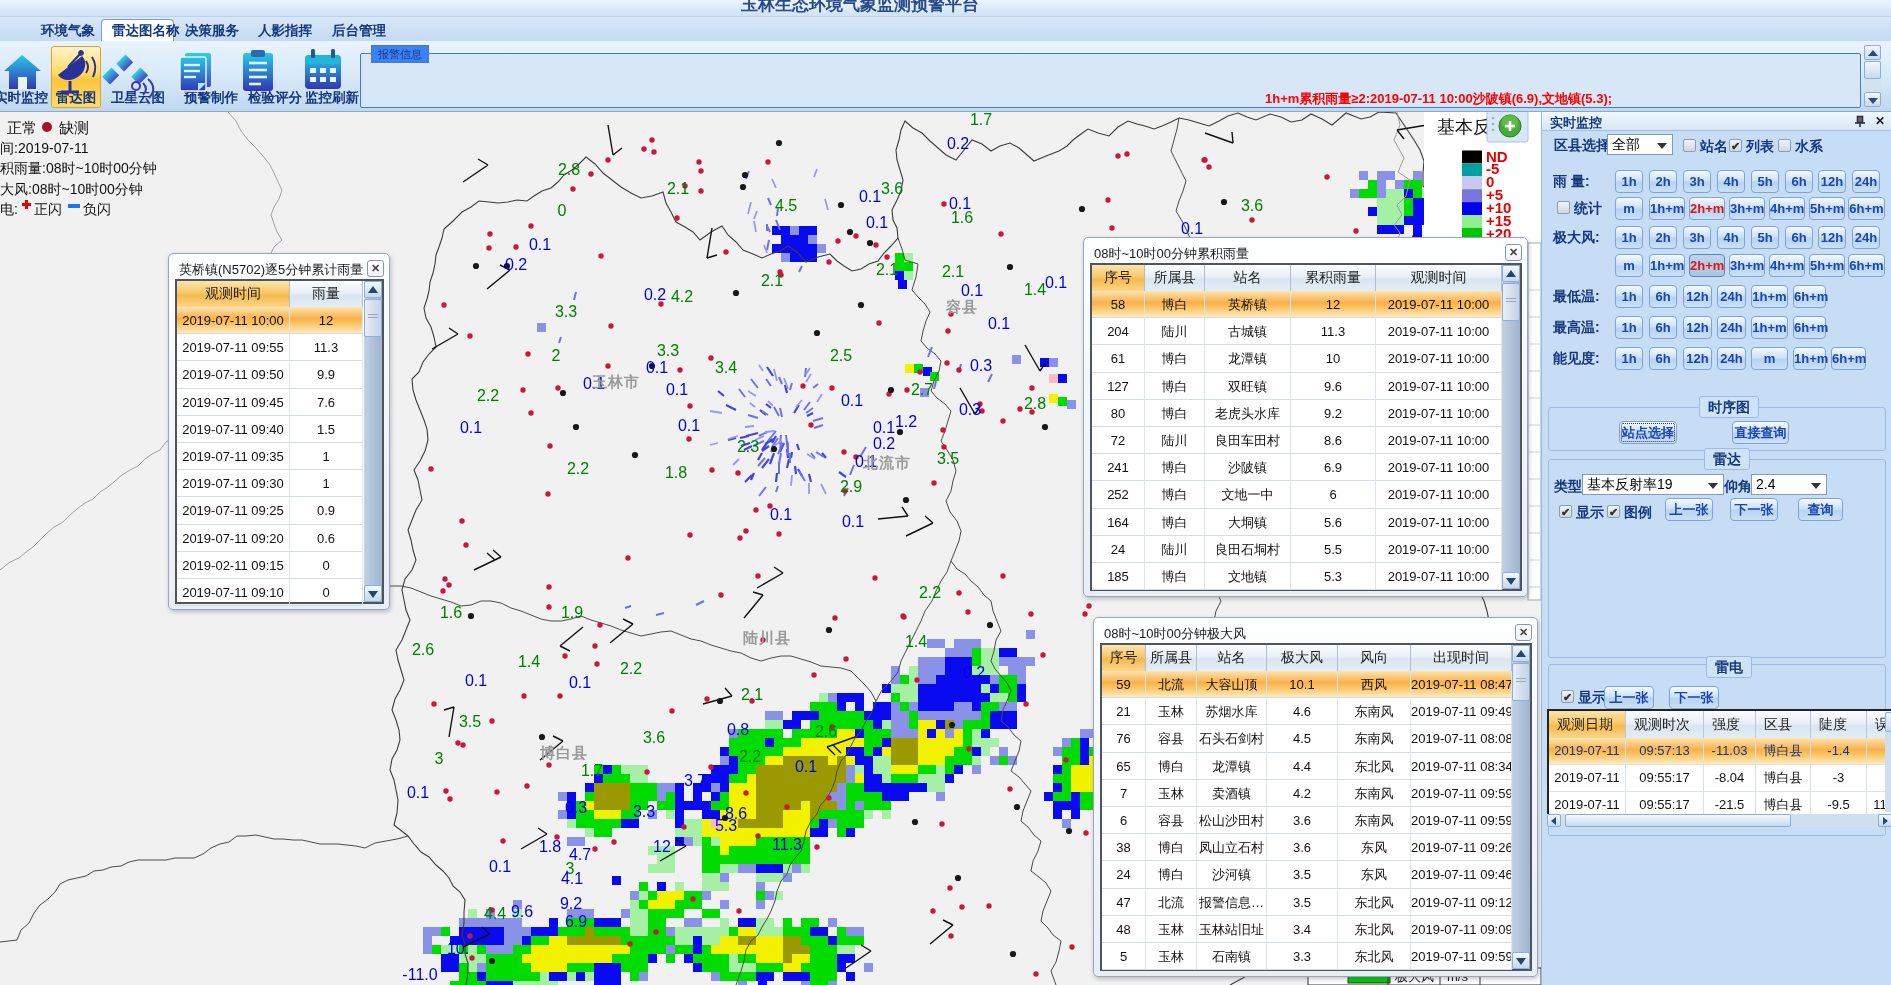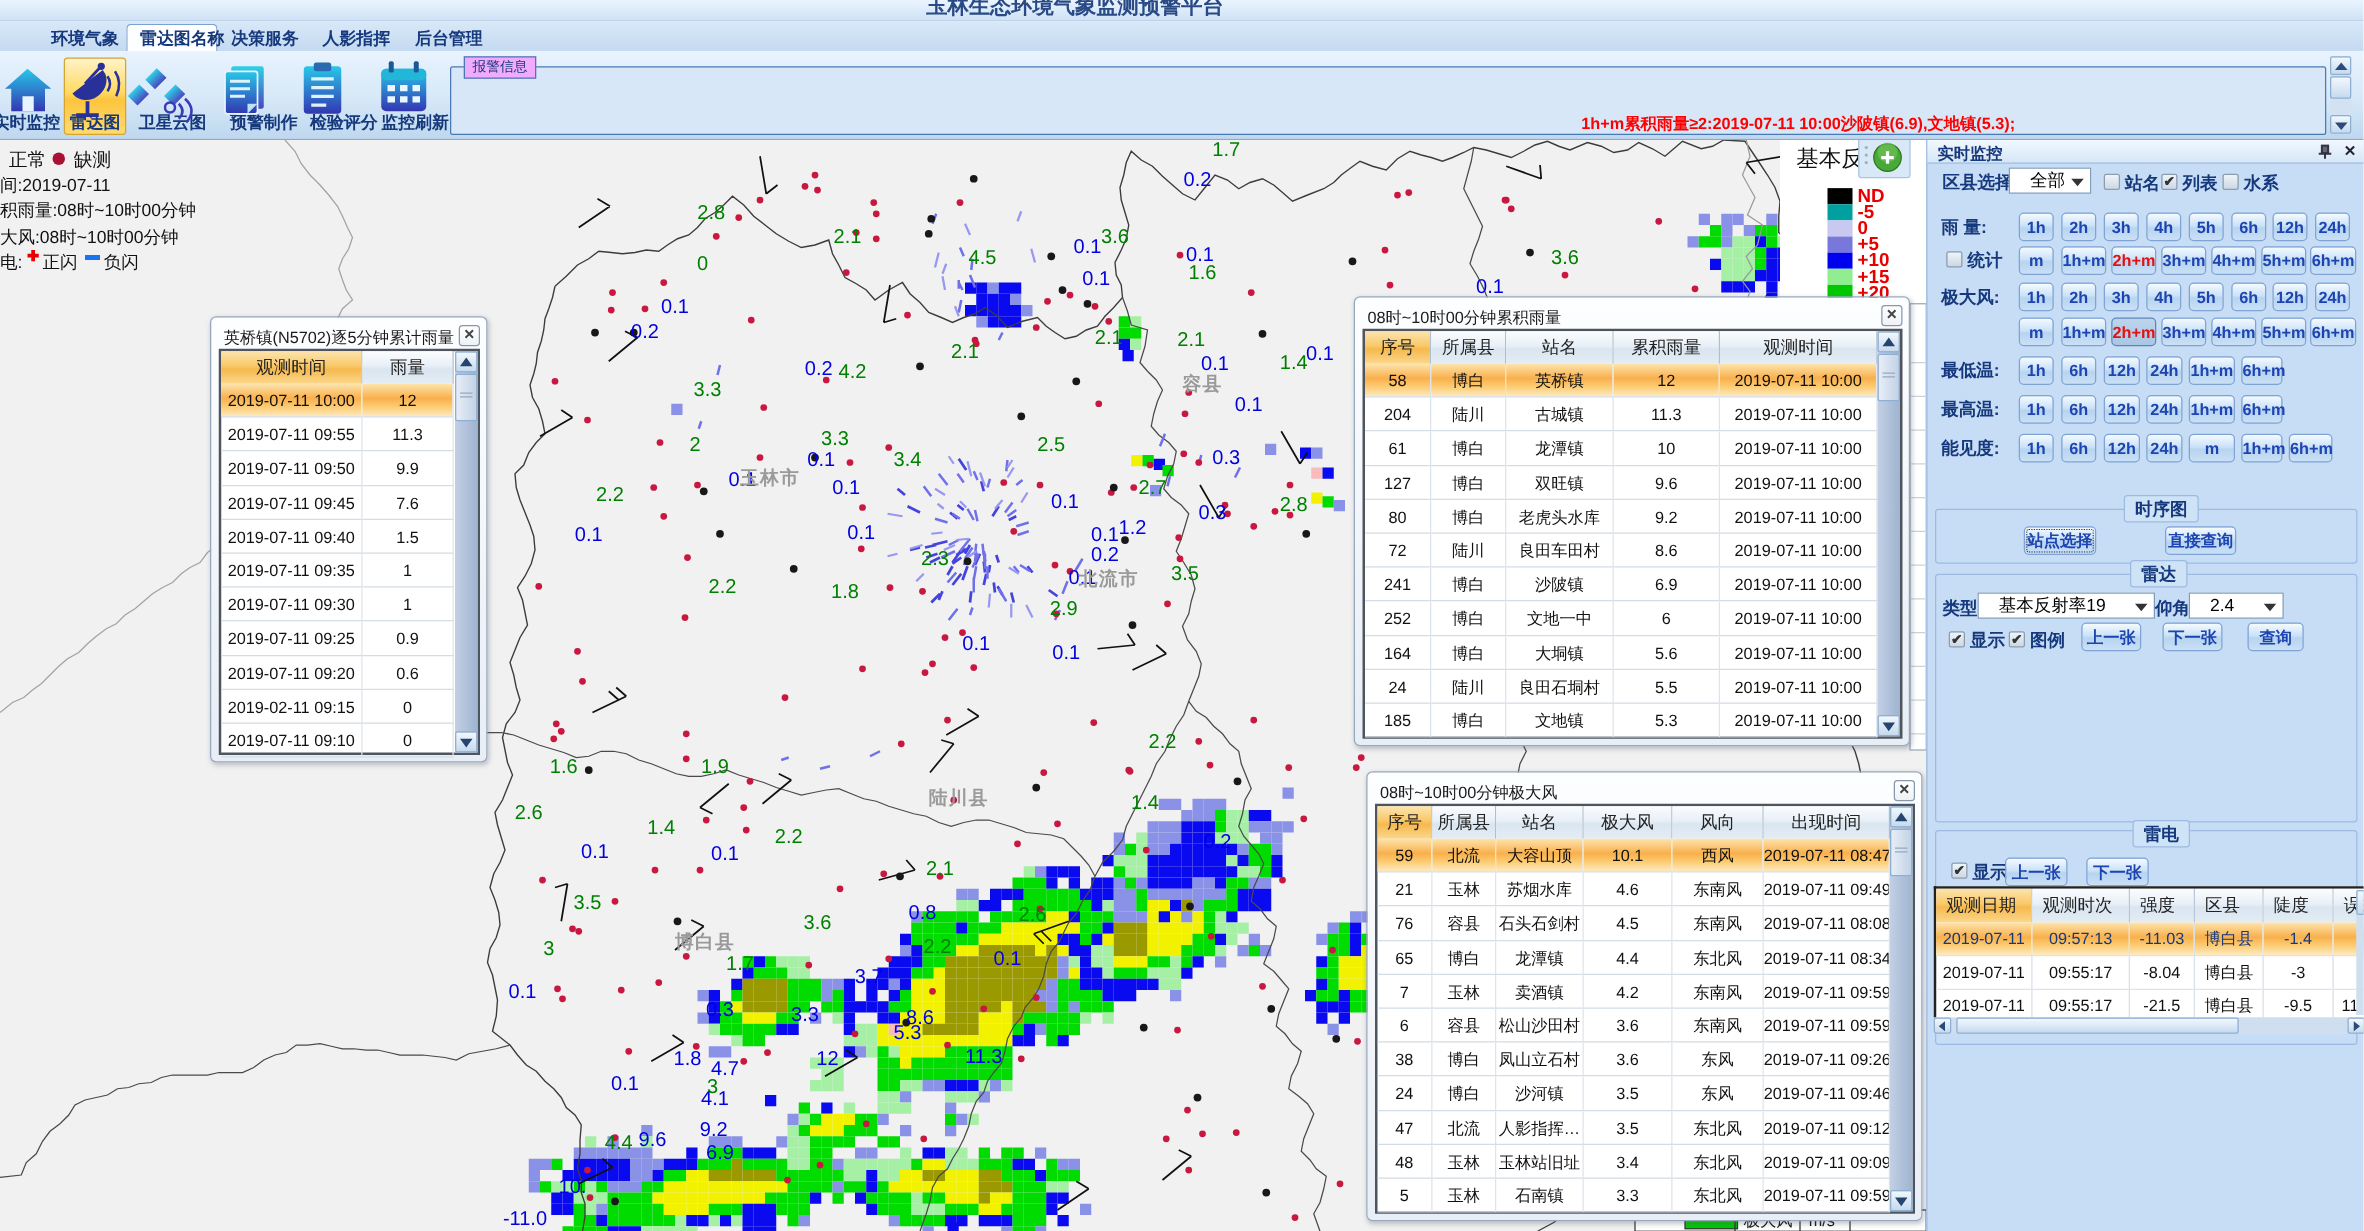--- a/index.html
+++ b/index.html
@@ -7,36 +7,36 @@
 
 #title{left:0;top:0;width:1891px;height:17px;background:linear-gradient(#eaf4fe,#cfe2f5);border-bottom:1px solid #bcd2e8}
 #title span{position:absolute;left:700px;top:-7px;width:320px;text-align:center;font-size:17px;font-weight:bold;color:#2a4a86}
 #menu{left:0;top:17px;width:1891px;height:24px;background:linear-gradient(#d8e8f8,#c4daf1)}
 .mtab{position:absolute;top:5px;font-size:13.5px;font-weight:bold;color:#16387c}
 #seltab{position:absolute;left:101px;top:2px;width:73px;height:22px;background:#fdfeff;border:1px solid #7ba2cc;border-bottom:none;border-radius:4px 4px 0 0}
 #tools{left:0;top:41px;width:1891px;height:71px;background:linear-gradient(#e9f3fd,#d6e8f8 55%,#bed8ef);border-bottom:1px solid #8ca9c9}
 .tlab{position:absolute;top:48px;font-size:13.5px;font-weight:bold;color:#16387c;width:80px;text-align:center}
 #radbtn{position:absolute;left:51px;top:5px;width:50px;height:62px;background:linear-gradient(#fff3c8,#ffd961 45%,#fcc53d 55%,#ffdb70);border:1px solid #d8a430;border-radius:3px}
 #alarm{position:absolute;left:360px;top:12px;width:1501px;height:55px;border:1px solid #4a7ab5;background:#d7e7f8;border-radius:2px}
-#alarm .lbl{position:absolute;left:10px;top:-9px;height:18px;padding:0 6px;background:#f0abfc;border:1px solid #4a7ab5;font-size:11px;color:#16387c;line-height:16px}
+#alarm .lbl{position:absolute;left:10px;top:-9px;height:18px;padding:0 6px;background:#3b82f6;border:1px solid #4a7ab5;font-size:11px;color:#16387c;line-height:16px}
 .warn{position:absolute;font-size:13px;font-weight:bold;color:#f00;white-space:nowrap}
 
 .sbv{position:absolute;background:#d3e2f2}
 .sbtn{position:absolute;background:linear-gradient(#f2f8fd,#c6daee);border:1px solid #8fafd2;border-radius:2px}
 .tri{position:absolute;width:0;height:0}
 
 #side{left:1541px;top:112px;width:350px;height:873px;background:#c7ddf5;border-left:1px solid #9ab9dd}
 #shead{position:absolute;left:0;top:0;width:350px;height:19px;background:linear-gradient(#f2f8fe,#d5e6f7);border-bottom:1px solid #a4c0de;font-size:13px;font-weight:bold;color:#16387c;padding:2px 0 0 8px}
 .sb{position:absolute;height:23px;background:linear-gradient(#f4faff,#cbe2f8 45%,#b7d4f0 55%,#cae0f6);border:1px solid #7fa4d3;border-radius:4px;font-size:13px;font-weight:bold;color:#1d44b0;text-align:center;line-height:21px}
 .sb.red{color:#e01212}
 .sb.prs{background:linear-gradient(#bdd4ec,#a9c6e4);border-color:#5d87bb}
 .slab{position:absolute;font-size:14px;font-weight:bold;color:#16387c}
 .cb{position:absolute;width:13px;height:13px;background:linear-gradient(#eef4fa,#cdd8e4);border:1px solid #8e9cab;border-radius:2px;font-size:11px;line-height:12px;text-align:center;color:#333;font-weight:bold}
 .cblab{position:absolute;font-size:14px;color:#16387c;font-weight:bold}
-.dd{position:absolute;height:21px;background:#fff;border:1px solid #7f9db9;font-size:14px;color:#000;padding:1px 0 0 16px}
+.dd{position:absolute;height:21px;background:#fff;border:1px solid #7f9db9;font-size:14px;color:#000;padding:1px 0 0 4px}
 .dd .ar{position:absolute;right:5px;top:8px;width:0;height:0;border-left:5px solid transparent;border-right:5px solid transparent;border-top:6px solid #333}
 .fs{position:absolute;border:1px solid #9dbbe2;border-radius:3px}
 .fslg{position:absolute;height:22px;padding:2px 8px 0;background:#cfe3f7;border:1px solid #9dbbe2;border-radius:3px;font-size:14px;font-weight:bold;color:#16387c}
 
 .tbl{position:absolute;background:#fff}
 .th-or{background:linear-gradient(#fce4ae,#f9c868 45%,#f6b94e 55%,#fbd78c);}
 .th-bl{background:linear-gradient(#fbfdfe,#e8eff7 45%,#d9e5f0 55%,#e4edf5);}
 .trow-hl{background:linear-gradient(#fde4ad 0%,#f9b04c 45%,#fccb72 70%,#fdeac0 100%);}
 .cell{position:absolute;overflow:hidden;font-size:13px;color:#111;text-align:center;white-space:nowrap}
 
@@ -1745,21 +1745,21 @@
         <div class="cell" style="left:236px;top:189.2px;width:73px;height:27.2px;line-height:27px;border-right:1px solid #dee4ec;border-bottom:1px solid #d4dce6">东风</div>
         <div class="cell" style="left:309px;top:189.2px;width:101px;height:27.2px;line-height:27px;border-right:1px solid #dee4ec;border-bottom:1px solid #d4dce6">2019-07-11 09:26</div>
         <div class="cell" style="left:0px;top:216.4px;width:44px;height:27.2px;line-height:27px;border-right:1px solid #dee4ec;border-bottom:1px solid #d4dce6">24</div>
         <div class="cell" style="left:44px;top:216.4px;width:51px;height:27.2px;line-height:27px;border-right:1px solid #dee4ec;border-bottom:1px solid #d4dce6">博白</div>
         <div class="cell" style="left:95px;top:216.4px;width:70px;height:27.2px;line-height:27px;border-right:1px solid #dee4ec;border-bottom:1px solid #d4dce6">沙河镇</div>
         <div class="cell" style="left:165px;top:216.4px;width:71px;height:27.2px;line-height:27px;border-right:1px solid #dee4ec;border-bottom:1px solid #d4dce6">3.5</div>
         <div class="cell" style="left:236px;top:216.4px;width:73px;height:27.2px;line-height:27px;border-right:1px solid #dee4ec;border-bottom:1px solid #d4dce6">东风</div>
         <div class="cell" style="left:309px;top:216.4px;width:101px;height:27.2px;line-height:27px;border-right:1px solid #dee4ec;border-bottom:1px solid #d4dce6">2019-07-11 09:46</div>
         <div class="cell" style="left:0px;top:243.6px;width:44px;height:27.2px;line-height:27px;border-right:1px solid #dee4ec;border-bottom:1px solid #d4dce6">47</div>
         <div class="cell" style="left:44px;top:243.6px;width:51px;height:27.2px;line-height:27px;border-right:1px solid #dee4ec;border-bottom:1px solid #d4dce6">北流</div>
-        <div class="cell" style="left:95px;top:243.6px;width:70px;height:27.2px;line-height:27px;border-right:1px solid #dee4ec;border-bottom:1px solid #d4dce6">人影指挥…</div>
+        <div class="cell" style="left:95px;top:243.6px;width:70px;height:27.2px;line-height:27px;border-right:1px solid #dee4ec;border-bottom:1px solid #d4dce6">报警信息…</div>
         <div class="cell" style="left:165px;top:243.6px;width:71px;height:27.2px;line-height:27px;border-right:1px solid #dee4ec;border-bottom:1px solid #d4dce6">3.5</div>
         <div class="cell" style="left:236px;top:243.6px;width:73px;height:27.2px;line-height:27px;border-right:1px solid #dee4ec;border-bottom:1px solid #d4dce6">东北风</div>
         <div class="cell" style="left:309px;top:243.6px;width:101px;height:27.2px;line-height:27px;border-right:1px solid #dee4ec;border-bottom:1px solid #d4dce6">2019-07-11 09:12</div>
         <div class="cell" style="left:0px;top:270.8px;width:44px;height:27.2px;line-height:27px;border-right:1px solid #dee4ec;border-bottom:1px solid #d4dce6">48</div>
         <div class="cell" style="left:44px;top:270.8px;width:51px;height:27.2px;line-height:27px;border-right:1px solid #dee4ec;border-bottom:1px solid #d4dce6">玉林</div>
         <div class="cell" style="left:95px;top:270.8px;width:70px;height:27.2px;line-height:27px;border-right:1px solid #dee4ec;border-bottom:1px solid #d4dce6">玉林站旧址</div>
         <div class="cell" style="left:165px;top:270.8px;width:71px;height:27.2px;line-height:27px;border-right:1px solid #dee4ec;border-bottom:1px solid #d4dce6">3.4</div>
         <div class="cell" style="left:236px;top:270.8px;width:73px;height:27.2px;line-height:27px;border-right:1px solid #dee4ec;border-bottom:1px solid #d4dce6">东北风</div>
         <div class="cell" style="left:309px;top:270.8px;width:101px;height:27.2px;line-height:27px;border-right:1px solid #dee4ec;border-bottom:1px solid #d4dce6">2019-07-11 09:09</div>
         <div class="cell" style="left:0px;top:298.0px;width:44px;height:27.2px;line-height:27px;border-right:1px solid #dee4ec;border-bottom:1px solid #d4dce6">5</div>

